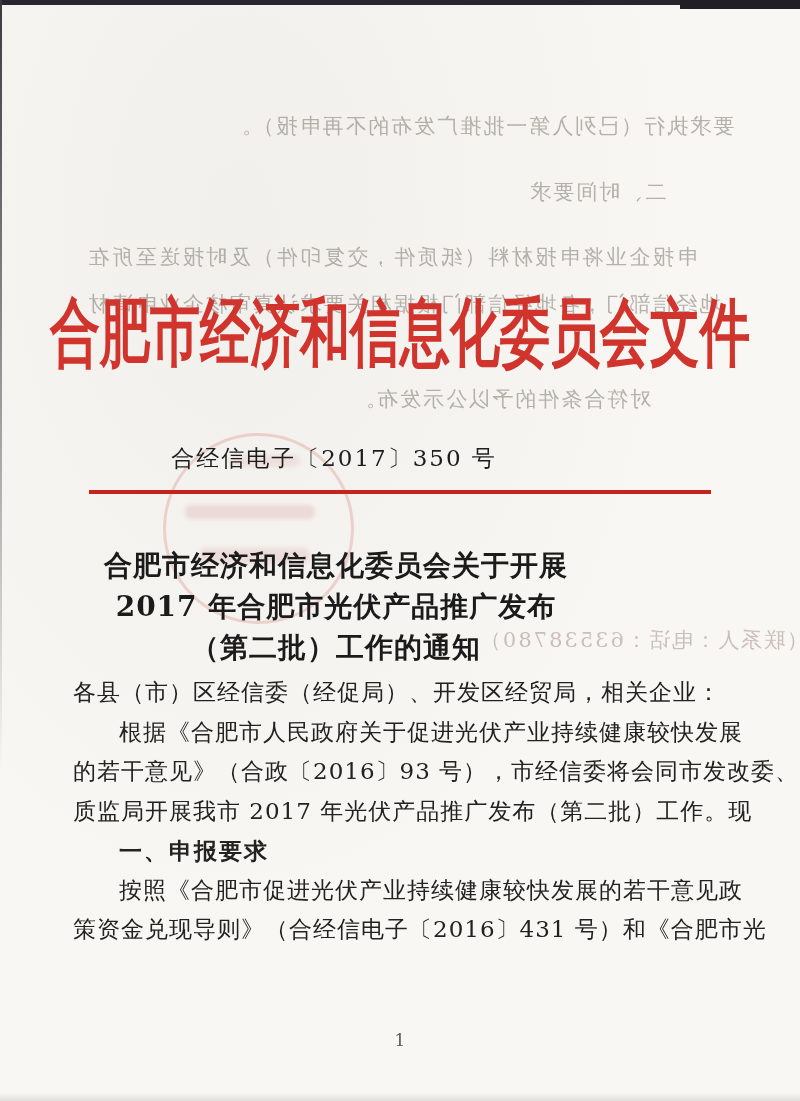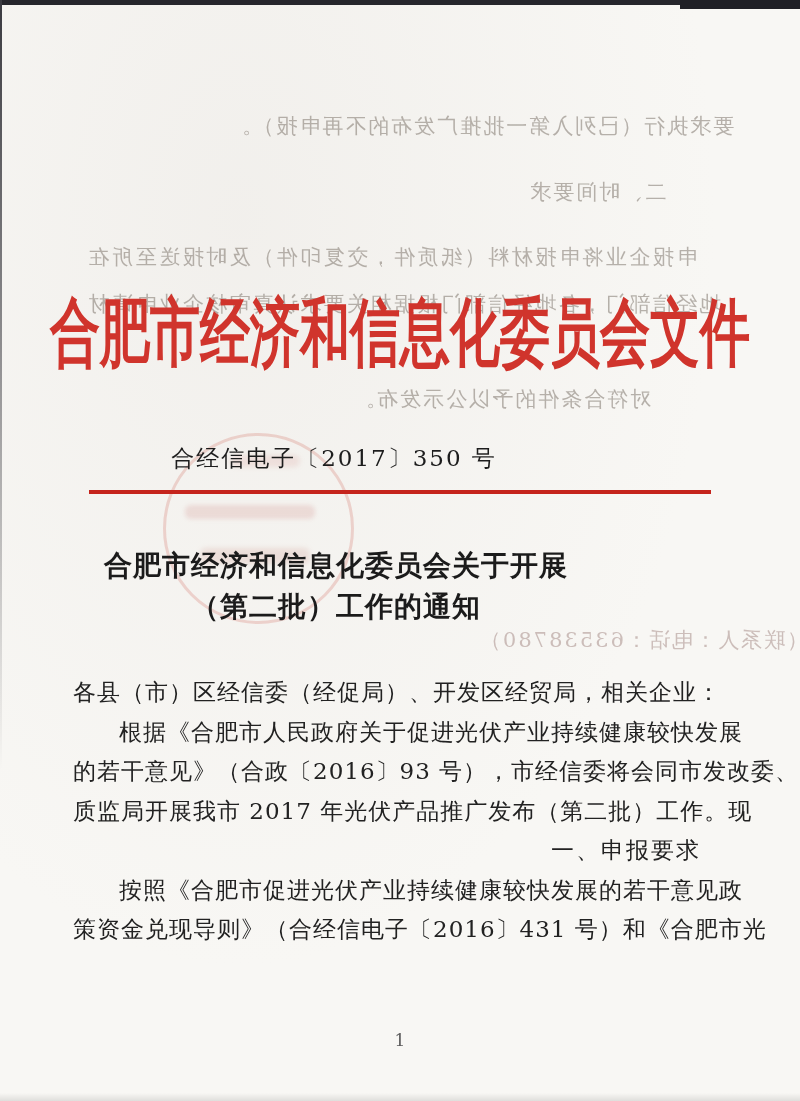--- a/index.html
+++ b/index.html
@@ -85,21 +85,21 @@
   }
   .body-text{
     position:absolute;top:673px;left:73px;width:628px;
     font-size:23px;
     color:#222;
     line-height:39.5px;
     letter-spacing:1px;
   }
   .body-line{white-space:nowrap;}
   .indent{padding-left:2em;}
-  .bold{font-weight:normal;letter-spacing:2px;text-align:right;}
+  .bold{font-weight:bold;letter-spacing:2px;}
   .page-number{
     position:absolute;top:1030px;left:0;width:800px;
     text-align:center;
     font-size:17px;
     color:#5a5a5a;
   }
 </style>
 </head>
 <body>
 
@@ -120,20 +120,21 @@
 
   <div class="content">
     <div class="agency-header">合肥市经济和信息化委员会文件</div>
 
     <div class="doc-number">合经信电子〔2017〕350 号</div>
 
     <div class="red-rule"></div>
 
     <div class="doc-title">
       <div>合肥市经济和信息化委员会关于开展</div>
+      <div>2017 年合肥市光伏产品推广发布</div>
       <div>（第二批）工作的通知</div>
     </div>
 
     <div class="body-text">
       <div class="body-line">各县（市）区经信委（经促局）、开发区经贸局，相关企业：</div>
       <div class="body-line indent">根据《合肥市人民政府关于促进光伏产业持续健康较快发展</div>
       <div class="body-line">的若干意见》（合政〔2016〕93 号），市经信委将会同市发改委、</div>
       <div class="body-line">质监局开展我市 2017 年光伏产品推广发布（第二批）工作。现</div>
       <div class="body-line indent bold">一、申报要求</div>
       <div class="body-line indent">按照《合肥市促进光伏产业持续健康较快发展的若干意见政</div>

